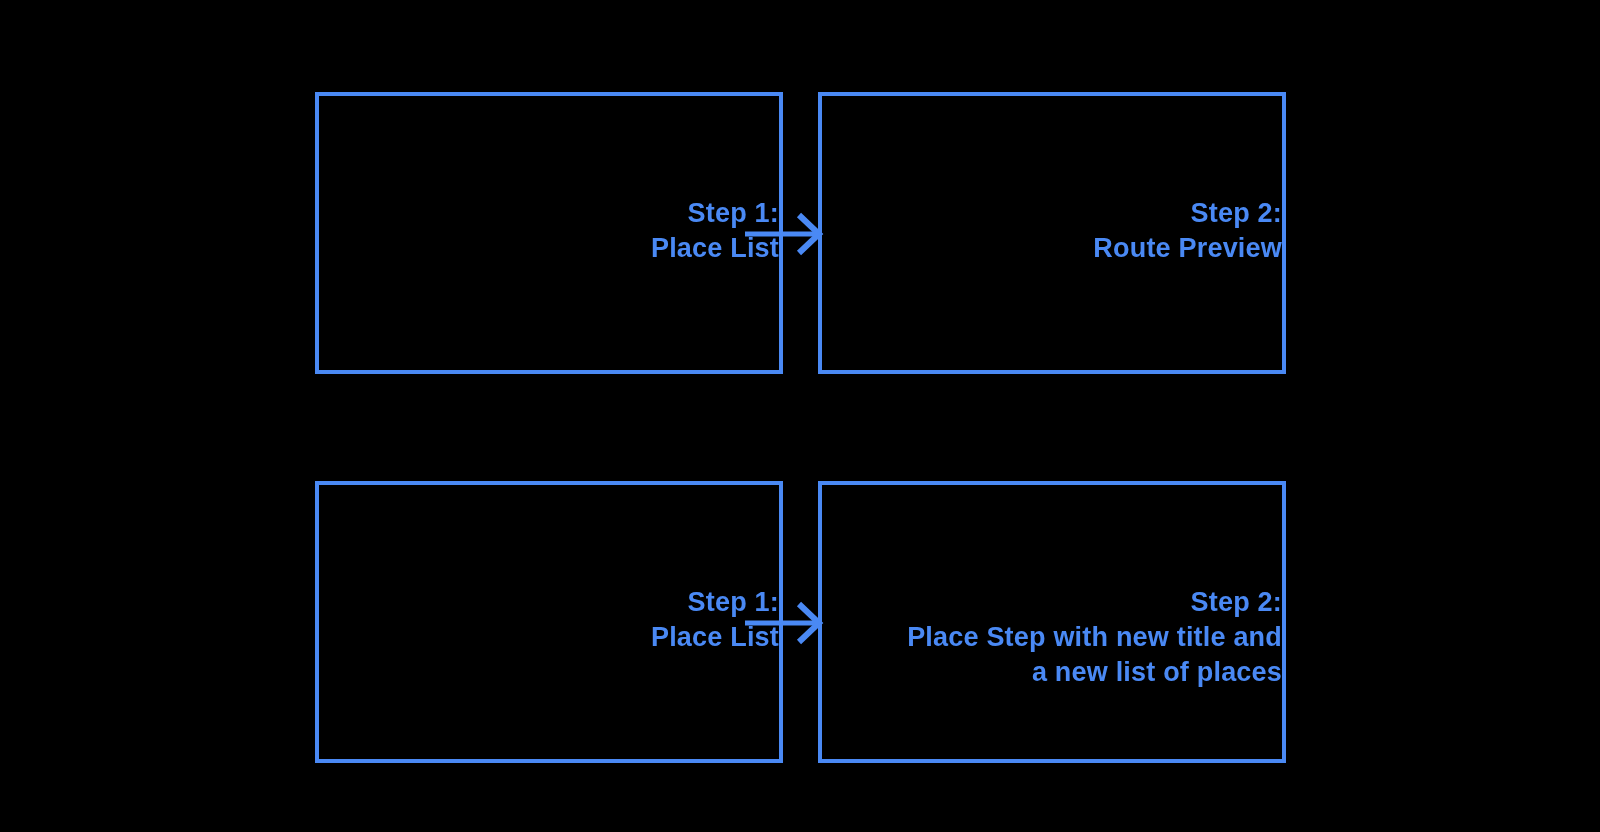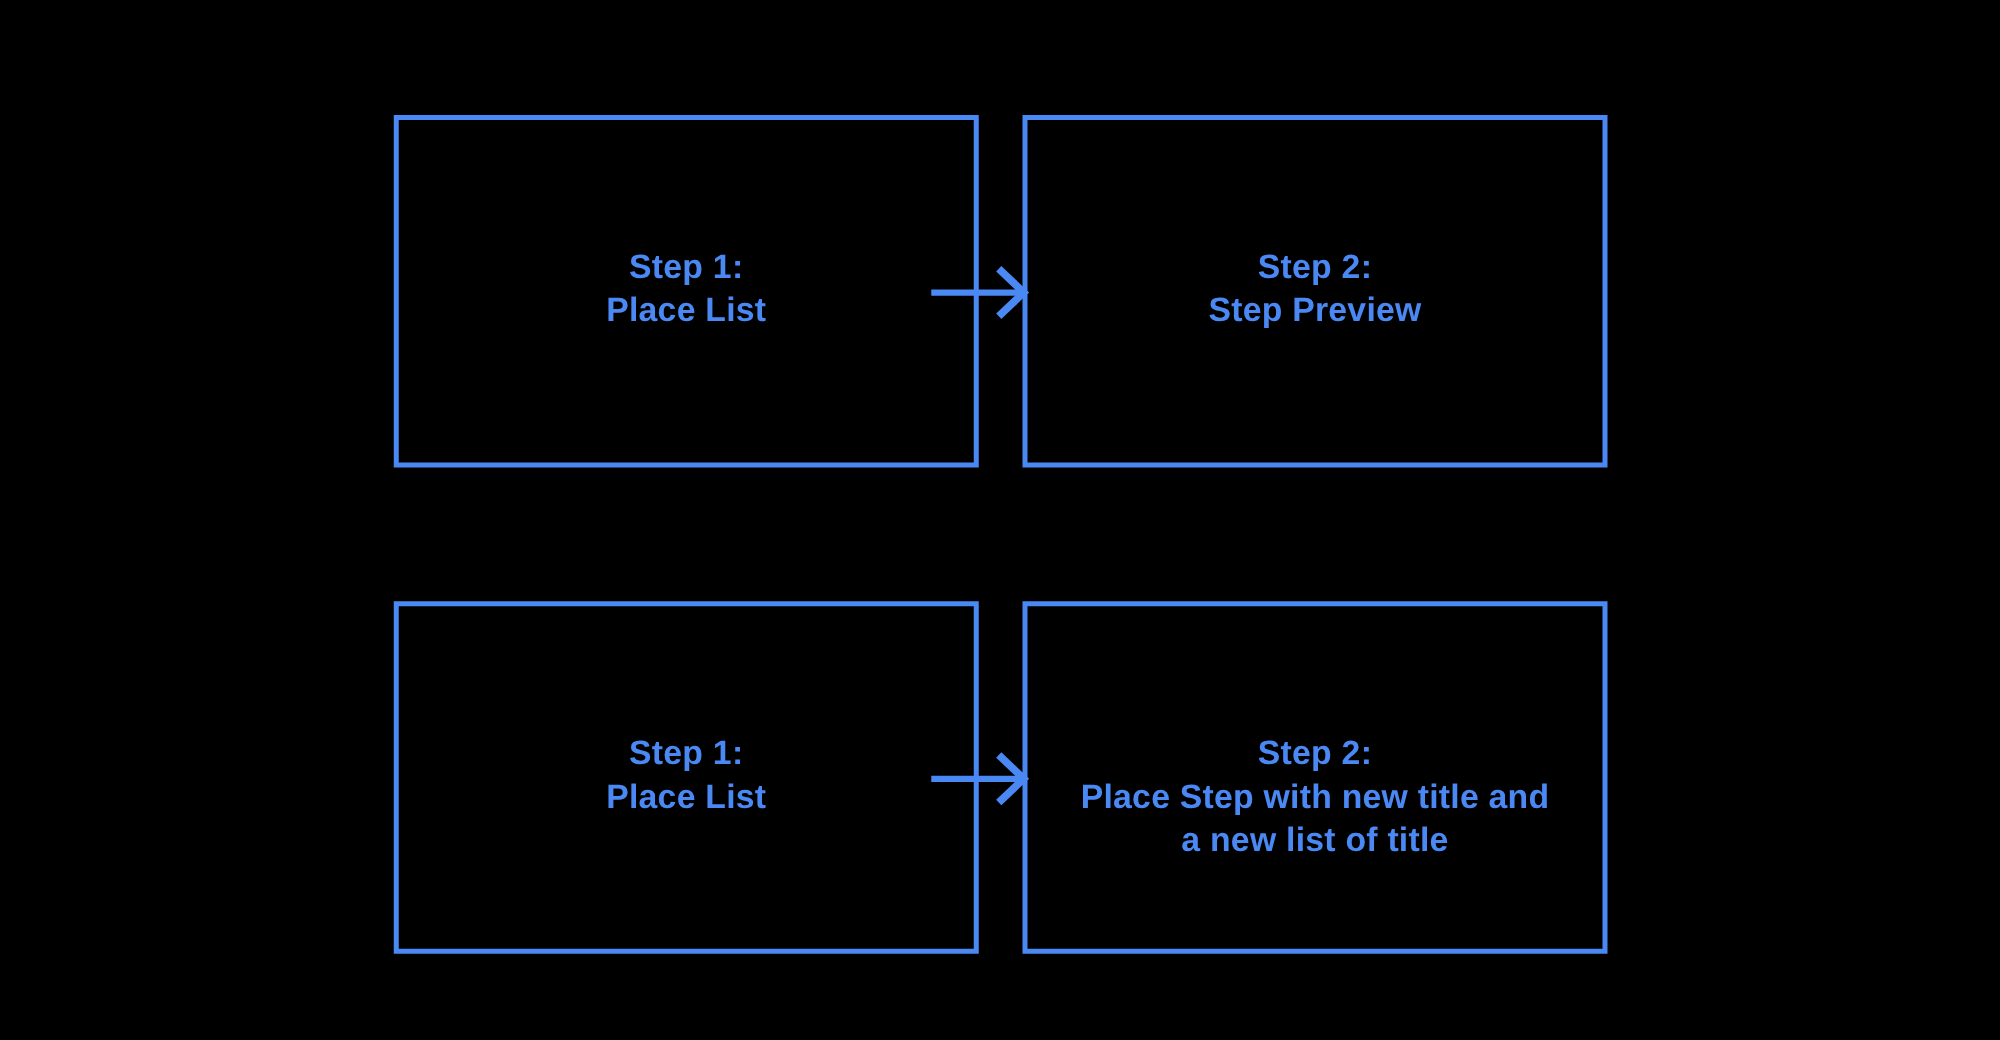--- a/index.html
+++ b/index.html
@@ -22,21 +22,21 @@
     height: 282px;
     border: 4px solid var(--accent);
     box-sizing: border-box;
     background: transparent;
   }
   .box-text {
     position: absolute;
     left: 0;
     right: 0;
     top: 100px;
-    text-align: center;
+    text-align: right;
     color: var(--accent);
     font-size: 27px;
     line-height: 35px;
     font-weight: bold;
     letter-spacing: 0.2px;
   }
   .box-pos-1 { left: 315px; top: 92px; }
   .box-pos-2 { left: 818px; top: 92px; }
   .box-pos-3 { left: 315px; top: 481px; }
   .box-pos-4 { left: 818px; top: 481px; }
@@ -68,37 +68,37 @@
   </div>
 
   <svg class="arrow arrow-pos-1" viewBox="0 0 84 56">
     <line x1="5" y1="28" x2="76" y2="28" stroke-width="5"></line>
     <polyline points="59,9 79,28 59,47" stroke-width="6"></polyline>
   </svg>
 
   <div class="box box-pos-2">
     <div class="box-text">
       <div>Step 2:</div>
-      <div>Step Preview</div>
+      <div>Route Preview</div>
     </div>
   </div>
 
   <div class="box box-pos-3">
     <div class="box-text">
       <div>Step 1:</div>
       <div>Place List</div>
     </div>
   </div>
 
   <svg class="arrow arrow-pos-2" viewBox="0 0 84 56">
     <line x1="5" y1="28" x2="76" y2="28" stroke-width="5"></line>
     <polyline points="59,9 79,28 59,47" stroke-width="6"></polyline>
   </svg>
 
   <div class="box box-pos-4">
     <div class="box-text">
       <div>Step 2:</div>
       <div>Place Step with new title and</div>
-      <div>a new list of title</div>
+      <div>a new list of places</div>
     </div>
   </div>
 
 </div>
 
 </body></html>

